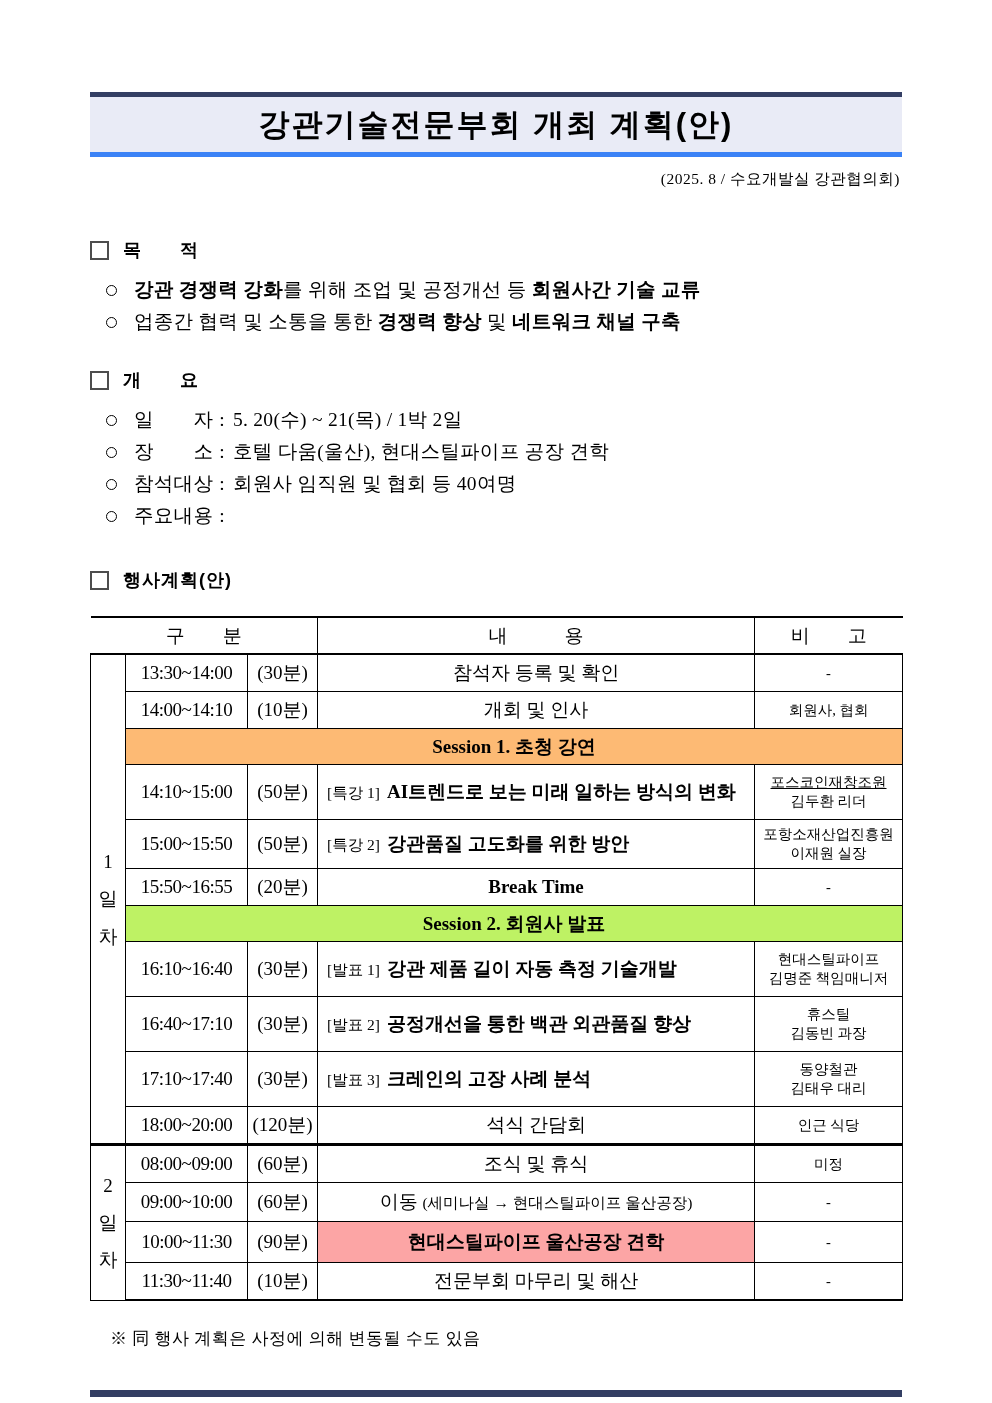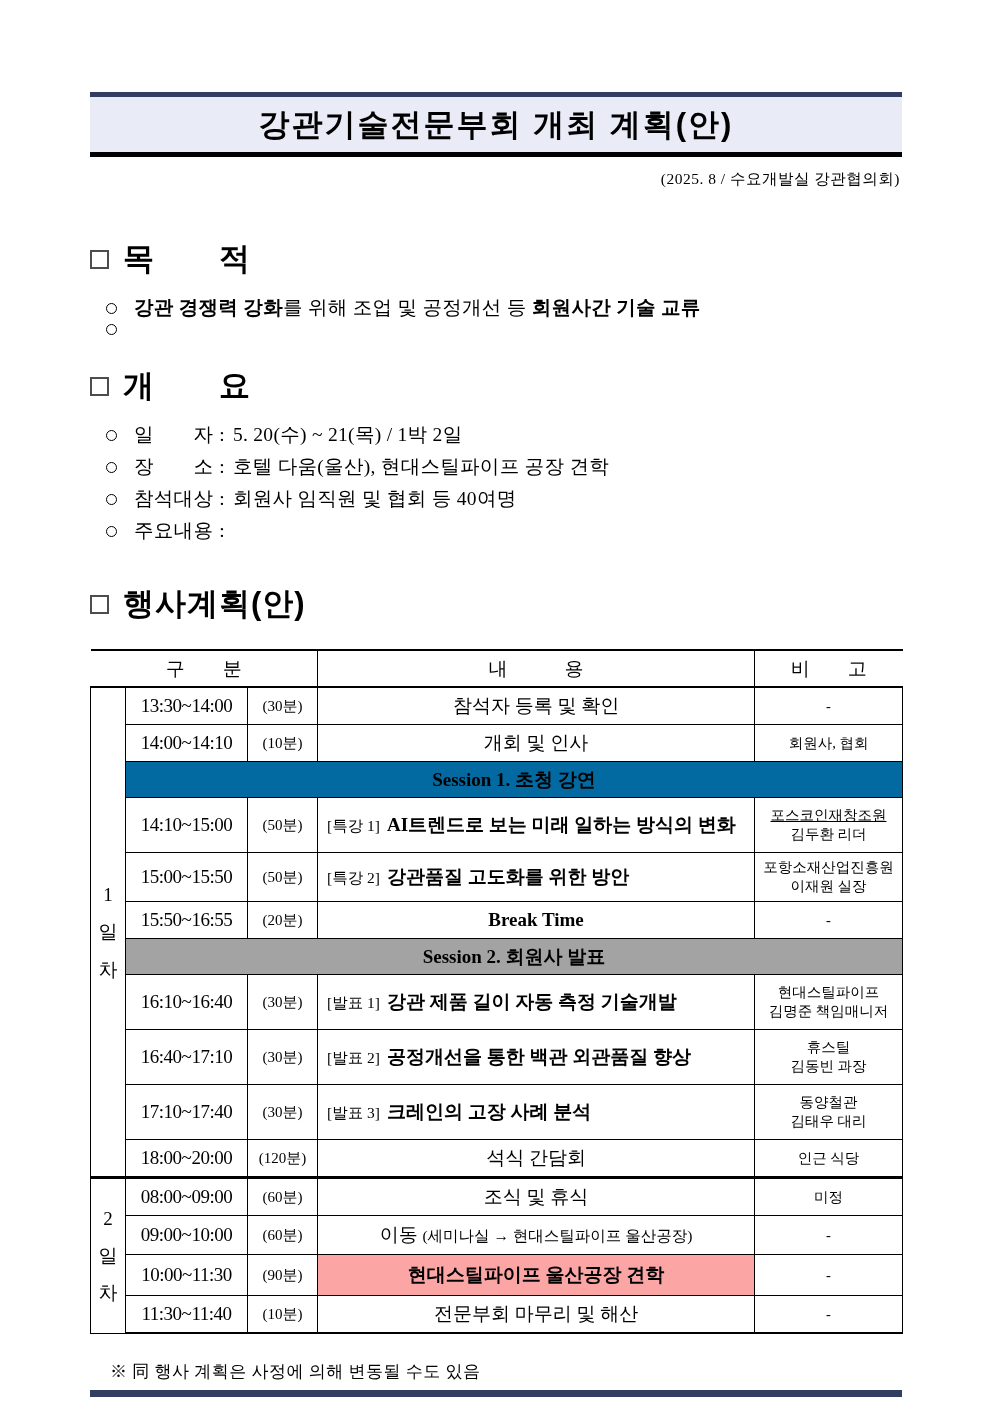--- a/index.html
+++ b/index.html
@@ -2,30 +2,30 @@
 <html><head>
 <meta charset="utf-8">
 <style>
   html,body{margin:0;padding:0;}
   body{width:992px;height:1403px;position:relative;background:#ffffff;color:#000;
        font-family:"Liberation Serif","DejaVu Serif",serif;}
   .page{position:relative;width:992px;height:1403px;overflow:hidden;}
 
   
   .band{margin:92px 90px 0 90px;background:#e9ebf6;
-        border-top:5px solid #333e63;border-bottom:5px solid #000000;
+        border-top:5px solid #333e63;border-bottom:5px solid #3b82f6;
         text-align:center;padding:7px 0 6px 0;}
   .band .title{font-family:"Liberation Sans","DejaVu Sans",sans-serif;
                font-weight:bold;font-size:31px;letter-spacing:2px;white-space:pre;}
   .subtitle{margin:12px 92px 0 0;text-align:right;font-size:15.5px;letter-spacing:.5px;}
 
   
   .sec-head{display:flex;align-items:center;margin-left:90px;
             font-family:"Liberation Sans","DejaVu Sans",sans-serif;
-            font-weight:bold;font-size:31px;letter-spacing:1px;}
+            font-weight:bold;font-size:18px;letter-spacing:1px;}
   .sq{width:15px;height:15px;border:2px solid #4d4d4d;margin-right:14px;flex:0 0 auto;}
   .sec-head .txt{white-space:pre;}
   .mt-purpose{margin-top:48px;}
   .mt-overview{margin-top:30px;}
   .mt-schedule{margin-top:36px;}
 
   
   .line{display:flex;align-items:baseline;margin-left:104px;margin-right:60px;
         font-size:19.5px;line-height:32px;letter-spacing:.3px;}
   .purpose-list{margin-top:12px;}
@@ -41,35 +41,35 @@
   table.sched td, table.sched th{border:1px solid #000;padding:1px 3px;vertical-align:middle;}
   tr.thead th{border-top:2px solid #000;border-bottom:2px solid #000;
               font-weight:normal;font-size:19px;white-space:pre;height:33px;}
   tr.thead th:first-child{border-left:none;}
   tr.thead th:last-child{border-right:none;}
   .col-day{width:35px;}   .col-time{width:122px;} .col-dur{width:70px;}
   .col-con{width:437px;}  .col-rem{width:148px;}
 
   td.day-cell{text-align:center;font-size:19px;line-height:1.95;white-space:pre-line;}
   td.time{text-align:center;font-size:19px;letter-spacing:-0.5px;}
-  td.dur{text-align:center;font-size:15px;}
+  td.dur{text-align:center;font-size:19px;}
   td.con{text-align:center;font-size:19px;}
   td.con.left{text-align:left;padding-left:9px;}
   td.con .prefix{font-size:15.5px;margin-right:7px;}
   td.con .ct{font-size:19px;}
   td.con .note{font-size:15.5px;}
   td.con.hl{background:#fca5a5;text-align:center;}
   td.rem{text-align:center;font-size:14.5px;line-height:1.3;}
   td.rem .r{display:block;}
   td.rem .u{text-decoration:underline;}
   tr.rh36 td{height:34px;} tr.rh54 td{height:52px;} tr.rh50 td{height:46px;}
   tr.rh38 td{height:36px;} tr.rh40 td{height:38px;}
   tr.session td{height:33px;text-align:center;font-weight:bold;font-size:19px;}
-  tr.session.s1 td{background:#0369a1;}
-  tr.session.s2 td{background:#a3a3a3;}
+  tr.session.s1 td{background:#fdba74;}
+  tr.session.s2 td{background:#bef264;}
   tr.day2-start td{border-top:3px solid #000;}
   tr.last td{border-bottom:2px solid #000;}
   .bold{font-weight:bold;}
 
   
   .footnote{margin:26px 0 0 110px;font-size:17px;letter-spacing:.5px;}
   .footer-bar{position:absolute;left:90px;width:812px;height:7px;bottom:6px;background:#333e63;}
 </style>
 </head>
 <body>
@@ -85,20 +85,21 @@
     <span class="sq"></span>
     <span class="txt">목　　적</span>
   </div>
   <div class="purpose-list">
     <div class="line">
       <span class="dot"></span>
       <span><span class="b">강관 경쟁력 강화</span><span>를 위해 조업 및 공정개선 등 </span><span class="b">회원사간 기술 교류</span></span>
     </div>
     <div class="line">
       <span class="dot"></span>
+      <span><span>업종간 협력 및 소통을 통한 </span><span class="b">경쟁력 향상</span><span> 및 </span><span class="b">네트워크 채널 구축</span></span>
     </div>
   </div>
 
   <div class="sec-head mt-overview">
     <span class="sq"></span>
     <span class="txt">개　　요</span>
   </div>
   <div class="overview-list">
     <div class="line">
       <span class="dot"></span>

